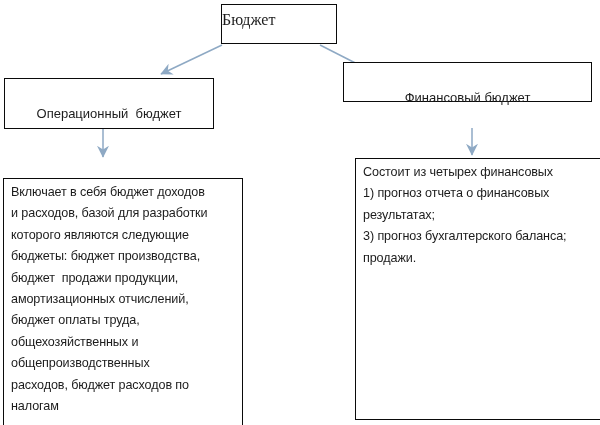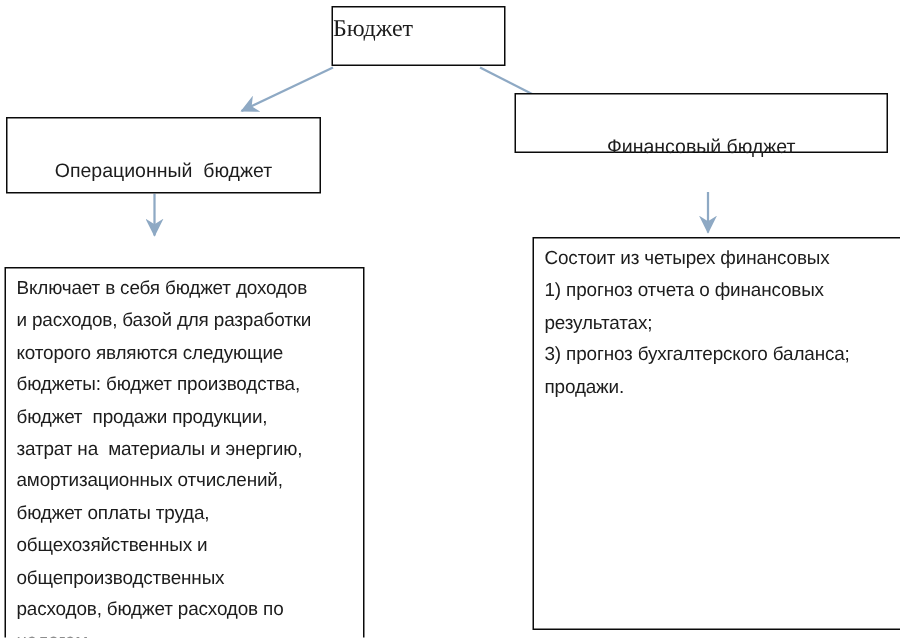--- a/index.html
+++ b/index.html
@@ -75,21 +75,20 @@
   <div class="box branch-box right">
     <span>Финансовый бюджет</span>
   </div>
 
   <div class="box desc-box left">
     <div class="desc-line">Включает в себя бюджет доходов</div>
     <div class="desc-line">и расходов, базой для разработки</div>
     <div class="desc-line">которого являются следующие</div>
     <div class="desc-line">бюджеты: бюджет производства,</div>
     <div class="desc-line">бюджет  продажи продукции,</div>
-    <div class="desc-line">затрат на  материалы и энергию,</div>
     <div class="desc-line">амортизационных отчислений,</div>
     <div class="desc-line">бюджет оплаты труда,</div>
     <div class="desc-line">общехозяйственных и</div>
     <div class="desc-line">общепроизводственных</div>
     <div class="desc-line">расходов, бюджет расходов по</div>
     <div class="desc-line">налогам</div>
   </div>
 
   <div class="box desc-box right">
     <div class="desc-line">Состоит из четырех финансовых</div>

